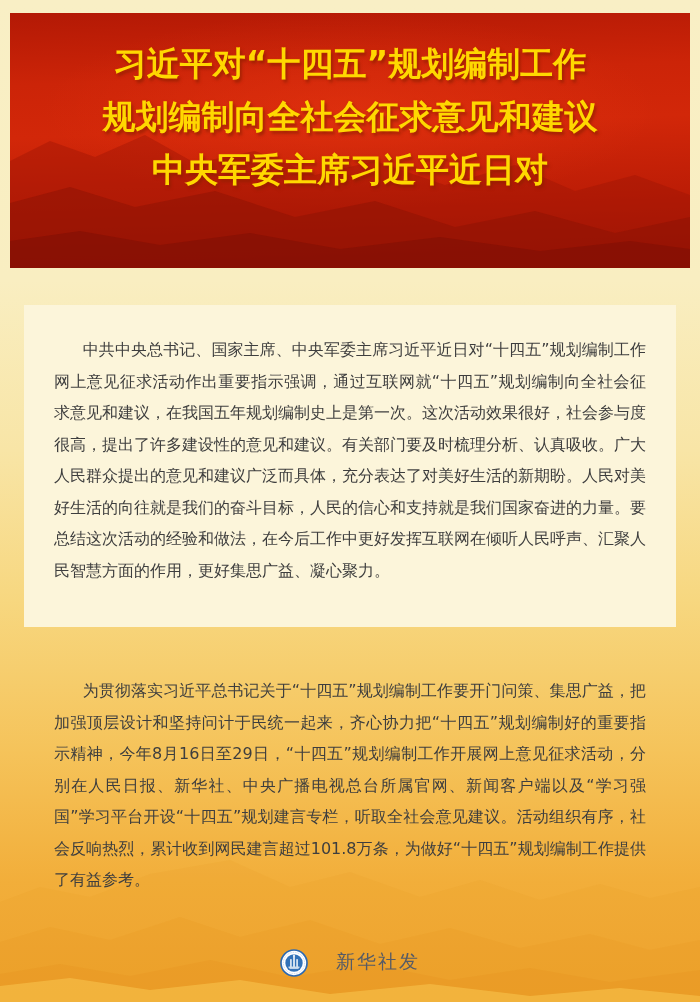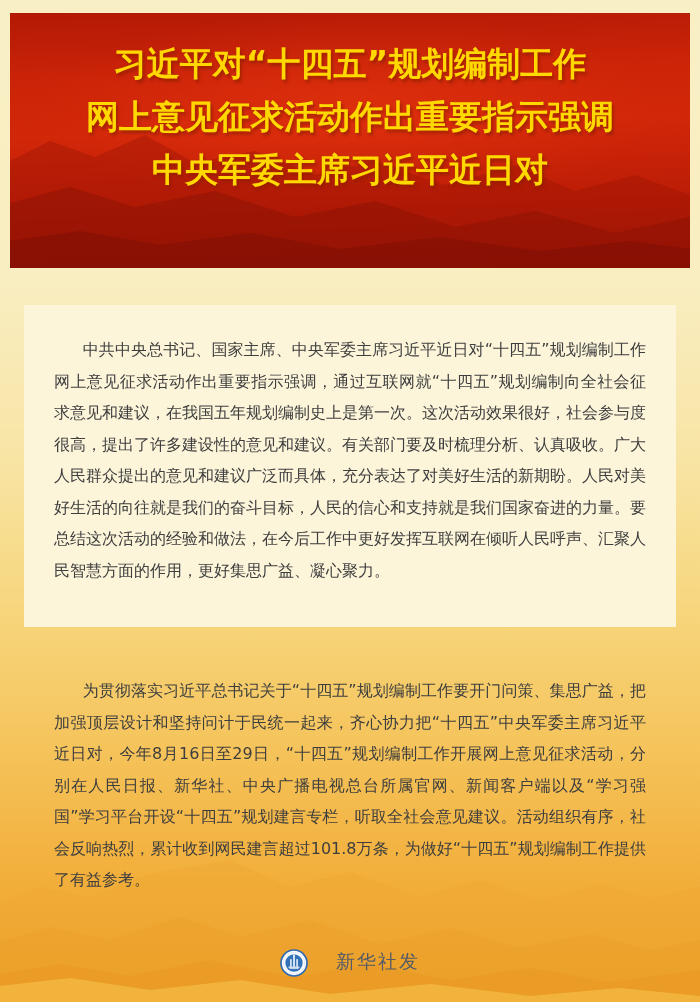--- a/index.html
+++ b/index.html
@@ -59,31 +59,31 @@
   </svg>
 
   <div class="banner">
     <svg class="banner-mountains" viewBox="0 0 680 255" preserveAspectRatio="none" aria-hidden="true">
       <path fill="#9c1505" opacity="0.40" d="M0,148 L40,128 85,144 135,122 185,150 245,138 305,162 365,148 435,172 505,152 565,178 625,162 680,182 L680,255 0,255 Z"></path>
       <path fill="#8c1104" opacity="0.50" d="M0,190 L60,174 125,194 205,178 285,204 365,188 445,214 525,198 605,220 680,204 L680,255 0,255 Z"></path>
       <path fill="#7c0e03" opacity="0.50" d="M0,228 L70,218 150,232 240,220 330,236 430,224 530,238 620,228 680,236 L680,255 0,255 Z"></path>
     </svg>
     <div class="banner-title">
       <div>习近平对“十四五”规划编制工作</div>
-      <div>网上意见征求活动作出重要指示强调</div>
+      <div>规划编制向全社会征求意见和建议</div>
       <div>中央军委主席习近平近日对</div>
     </div>
   </div>
 
   <div class="article-box">
     <p class="body-text">中共中央总书记、国家主席、中央军委主席习近平近日对“十四五”规划编制工作网上意见征求活动作出重要指示强调，通过互联网就“十四五”规划编制向全社会征求意见和建议，在我国五年规划编制史上是第一次。这次活动效果很好，社会参与度很高，提出了许多建设性的意见和建议。有关部门要及时梳理分析、认真吸收。广大人民群众提出的意见和建议广泛而具体，充分表达了对美好生活的新期盼。人民对美好生活的向往就是我们的奋斗目标，人民的信心和支持就是我们国家奋进的力量。要总结这次活动的经验和做法，在今后工作中更好发挥互联网在倾听人民呼声、汇聚人民智慧方面的作用，更好集思广益、凝心聚力。</p>
   </div>
 
   <div class="para2">
-    <p class="body-text">为贯彻落实习近平总书记关于“十四五”规划编制工作要开门问策、集思广益，把加强顶层设计和坚持问计于民统一起来，齐心协力把“十四五”中央军委主席习近平近日对，今年8月16日至29日，“十四五”规划编制工作开展网上意见征求活动，分别在人民日报、新华社、中央广播电视总台所属官网、新闻客户端以及“学习强国”学习平台开设“十四五”规划建言专栏，听取全社会意见建议。活动组织有序，社会反响热烈，累计收到网民建言超过101.8万条，为做好“十四五”规划编制工作提供了有益参考。</p>
+    <p class="body-text">为贯彻落实习近平总书记关于“十四五”规划编制工作要开门问策、集思广益，把加强顶层设计和坚持问计于民统一起来，齐心协力把“十四五”规划编制好的重要指示精神，今年8月16日至29日，“十四五”规划编制工作开展网上意见征求活动，分别在人民日报、新华社、中央广播电视总台所属官网、新闻客户端以及“学习强国”学习平台开设“十四五”规划建言专栏，听取全社会意见建议。活动组织有序，社会反响热烈，累计收到网民建言超过101.8万条，为做好“十四五”规划编制工作提供了有益参考。</p>
   </div>
 
   <div class="footer">
     <svg class="emblem" viewBox="0 0 40 40" aria-hidden="true">
       <circle cx="20" cy="20" r="18.6" fill="#ffffff" stroke="#2e6ab0" stroke-width="2.4"></circle>
       <circle cx="20" cy="20" r="15.2" fill="none" stroke="#2e6ab0" stroke-width="0.8" stroke-dasharray="1.1,1.4" opacity="0.55"></circle>
       <circle cx="20" cy="20" r="12.4" fill="#3272b8"></circle>
       <g fill="#ffffff">
         <rect x="18.9" y="9.5" width="2.2" height="16"></rect>
         <polygon points="20,7.2 21.6,10.4 18.4,10.4"></polygon>

